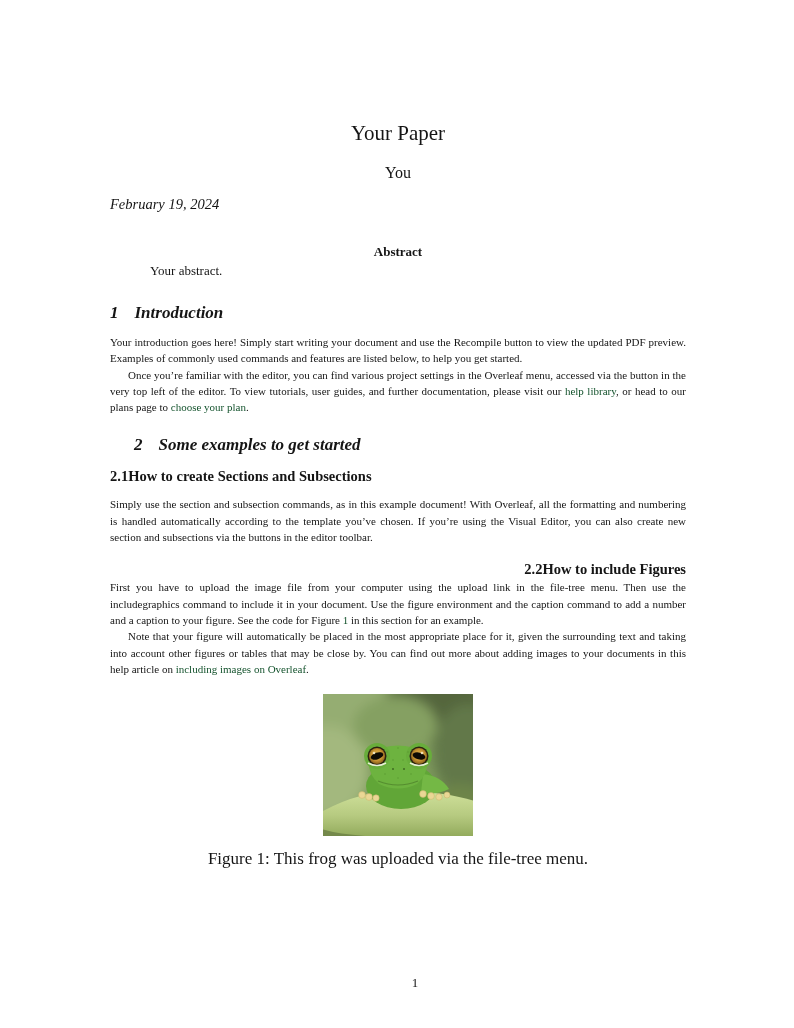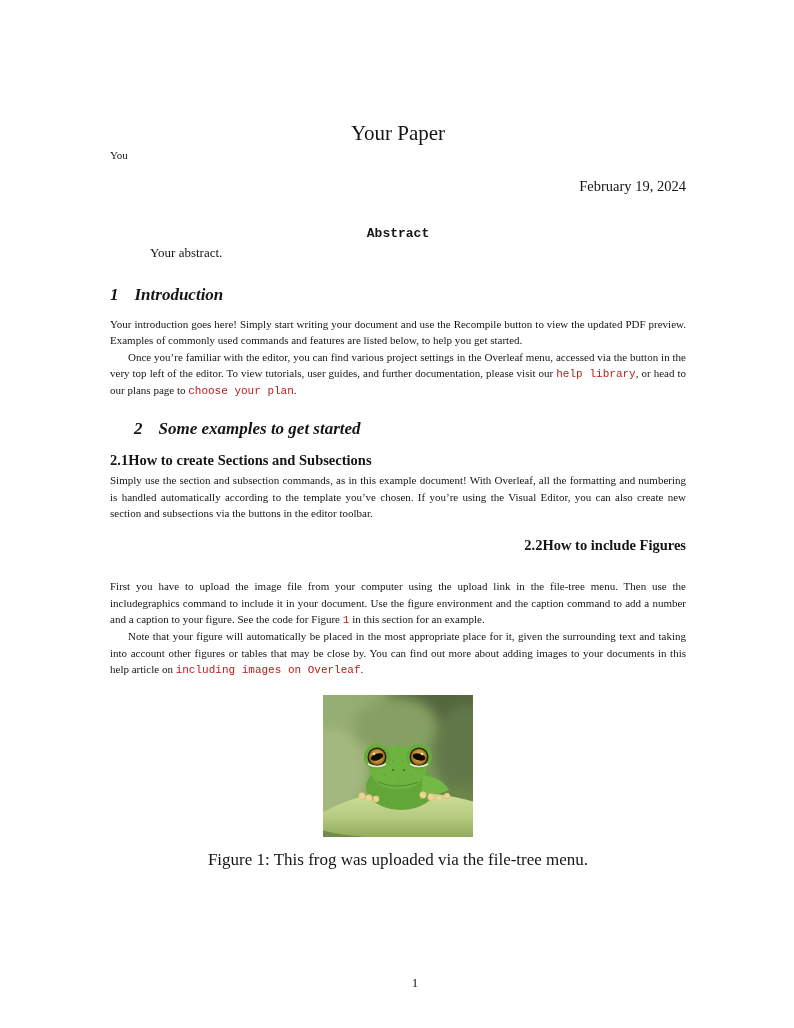--- a/index.html
+++ b/index.html
@@ -23,36 +23,38 @@
     top: 0;
     width: 576px;
   }
   .title {
     margin-top: 120px;
     text-align: center;
     font-size: 21px;
     line-height: 26px;
   }
   .author {
-    font-size: 11px;
+    margin-top: 18px;
+    text-align: center;
+    font-size: 16px;
     line-height: 18px;
   }
   .date {
     margin-top: 13px;
-    text-align: right;
+    text-align: left;
     font-size: 14.5px;
     line-height: 18px;
+    font-style: italic;
   }
   .abstract-head {
     margin-top: 31px;
     text-align: center;
     font-weight: bold;
     font-size: 13px;
     line-height: 16px;
-    font-family: Liberation Mono, monospace;
   }
   .abstract-body {
     margin: 3px 40px 0 40px;
     font-size: 13px;
     line-height: 16px;
   }
   .sec-h {
     font-weight: bold;
     font-size: 17px;
     line-height: 22px;
@@ -69,28 +71,27 @@
   .mt-sec2 { margin-top: 19px; margin-left: 24px; }
   .mt-sub1 { margin-top: 11px; }
   .mt-sub2 { margin-top: 15px; text-align: right; }
   p.body {
     margin: 0;
     font-size: 11px;
     line-height: 16.3px;
     text-align: justify;
   }
   p.body.first { margin-top: 10px; }
-  p.body.first-sub { margin-top: 2px; }
-  p.body.first-sub2 { margin-top: 23px; }
+  p.body.first-sub { margin-top: 10px; }
+  p.body.first-sub2 { margin-top: 0; }
   p.body.indent { text-indent: 18px; }
   a.link {
-    color: #b91c1c;
+    color: #14532d;
     text-decoration: none;
     cursor: pointer;
-    font-family: Liberation Mono, monospace;
   }
   .figure-wrap {
     margin-top: 17px;
     text-align: center;
   }
   .figure-img {
     display: inline-block;
     width: 150px;
     height: 142px;
     vertical-align: top;

